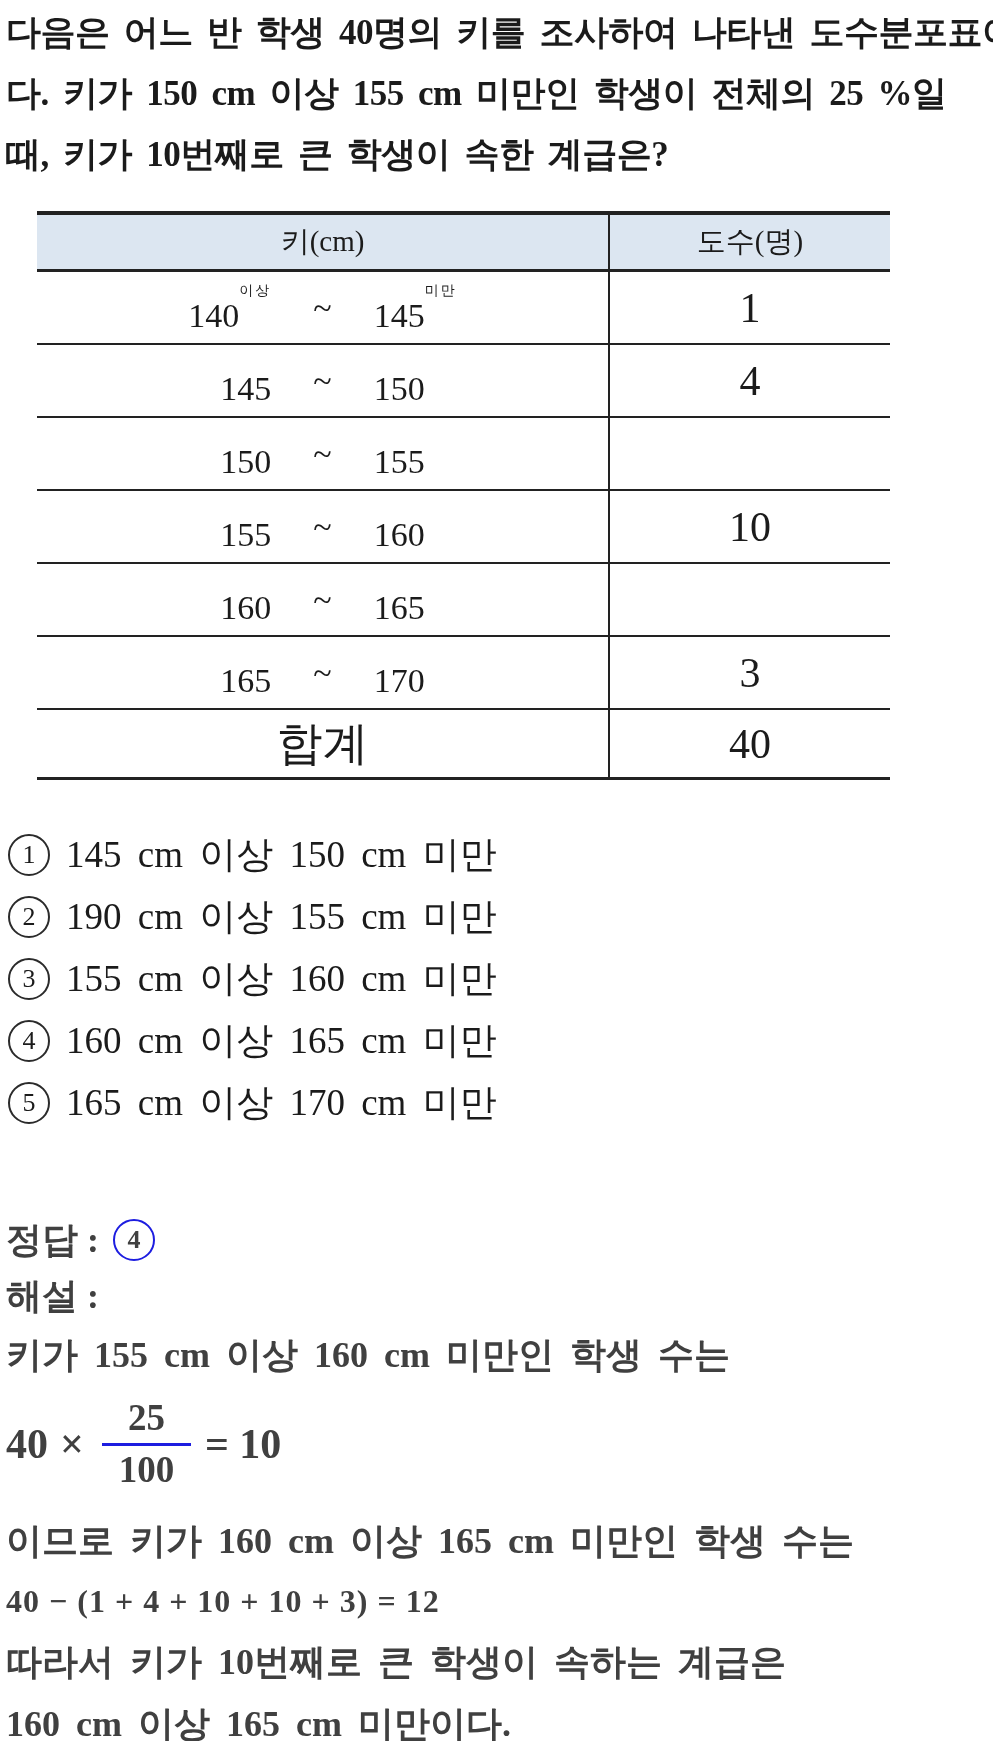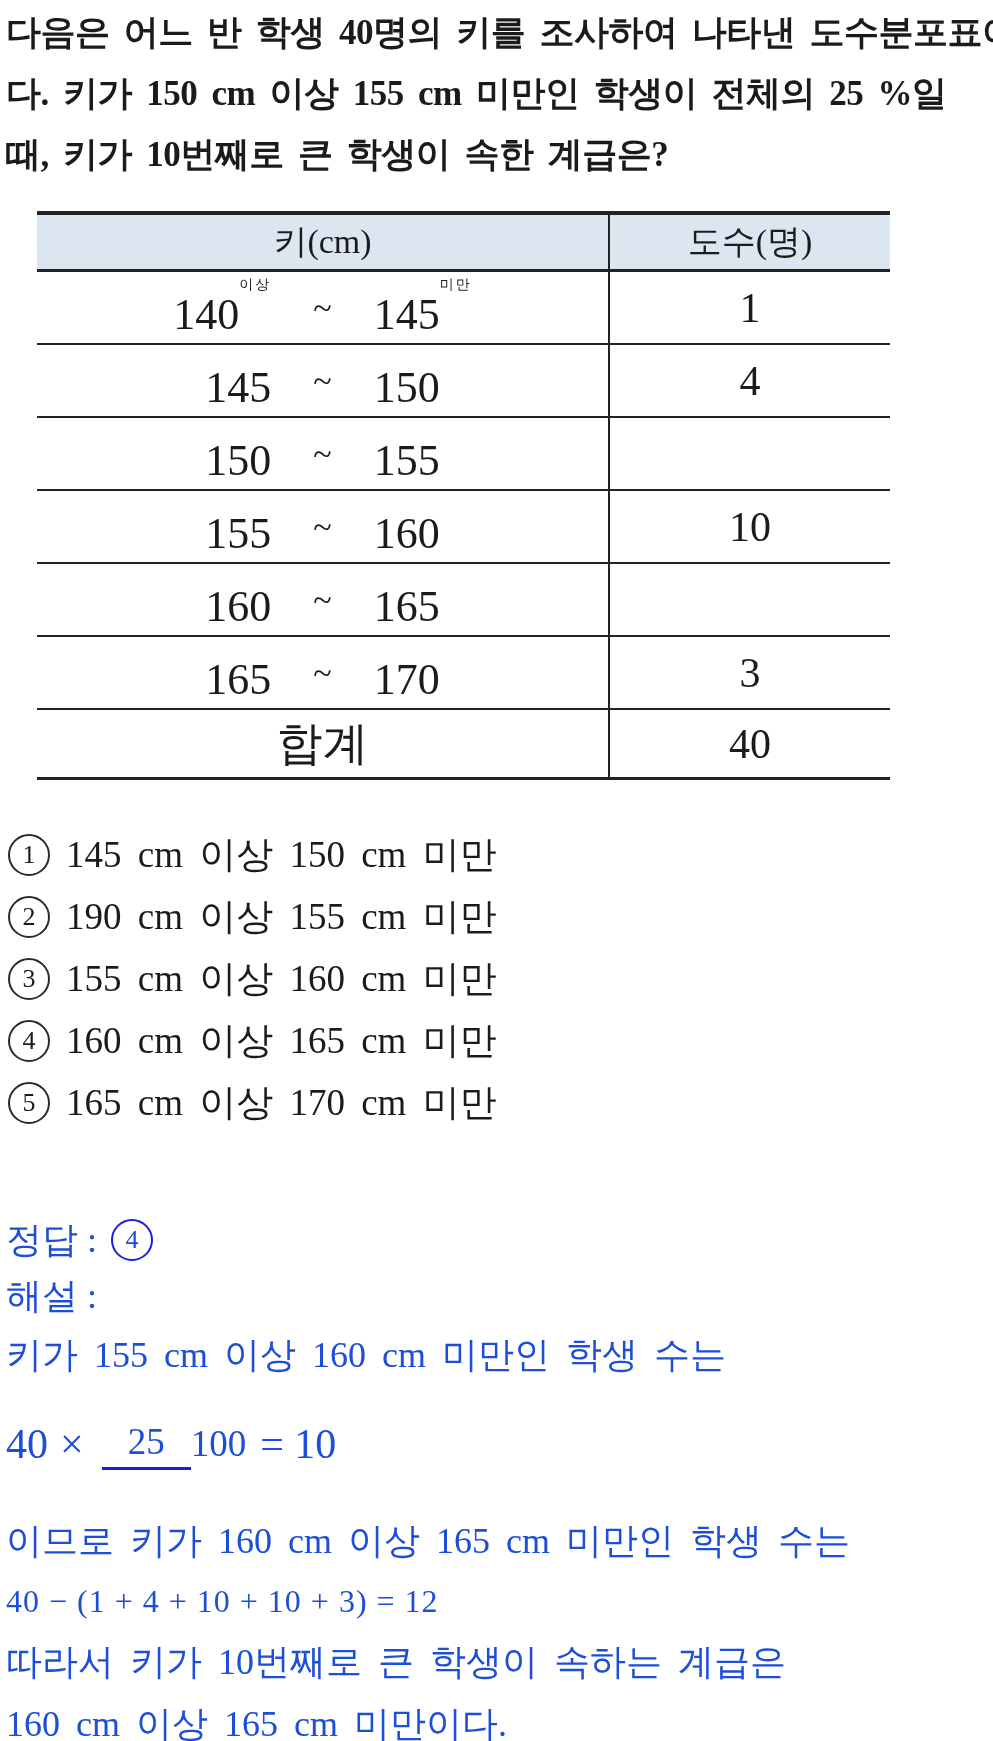--- a/index.html
+++ b/index.html
@@ -34,63 +34,63 @@
     text-align:center;
     vertical-align:middle;
     padding:0;
   }
   td.c1{width:571px;}
   td.c2{width:280px;border-left:2px solid #222;}
   tr.head td{
     background:#dce6f1;
     height:54px;
     border-bottom:3px solid #222;
-    font-size:34px;
+    font-size:29px;
     word-spacing:2px;
   }
   tr.data td{height:71px;border-bottom:2px solid #222;}
   tr.total td{height:67px;border-bottom:3px solid #222;}
   .range{display:inline-flex;align-items:flex-start;}
-  .rnum{font-size:44px;line-height:1.05;margin-top:16px;}
+  .rnum{font-size:34px;line-height:1.05;margin-top:16px;}
   .rsup{font-size:14px;line-height:1;margin-top:2px;letter-spacing:2px;}
   .rtilde{font-size:34px;margin:0 42px;align-self:center;}
   .freqval{font-size:42px;}
   .total-label{font-size:46px;}
   
   .choices{margin:44px 0 0 8px;}
   .choice{
     display:flex;align-items:center;
     height:62px;
     font-size:37px;
     word-spacing:7px;
   }
   .cnum{
     display:inline-flex;align-items:center;justify-content:center;
     width:38px;height:38px;
     border:2px solid #2b2b2b;border-radius:50%;
     font-size:26px;line-height:1;
     flex:none;margin-right:16px;
   }
   
-  .blue{color:#1d4ed8;}
+  .blue{color:#404040;font-weight:bold;}
   .answer-line{
     display:flex;align-items:center;
     margin:78px 0 0 6px;
     height:56px;font-size:36px;
   }
   .answer-line .cnum{border-color:#1d1de0;margin:0 0 0 14px;}
   .exp-label{margin-left:6px;height:57px;line-height:57px;font-size:36px;}
   .exp-line{margin-left:6px;height:60px;line-height:60px;font-size:36px;word-spacing:7px;white-space:nowrap;}
   .eq1{
     display:flex;align-items:center;
     margin:6px 0 0 6px;
     height:106px;font-size:42px;
   }
   .eq1 .op{margin:0 12px;}
-  .frac{display:inline-flex;flex-direction:row;align-items:center;margin:0 14px 0 6px;}
+  .frac{display:inline-flex;flex-direction:column;align-items:center;margin:0 14px 0 6px;}
   .fnum{font-size:37px;line-height:46px;padding:0 26px 2px 26px;border-bottom:3px solid #1d1de0;}
   .fden{font-size:37px;line-height:48px;}
   .eq2{margin-left:6px;height:60px;line-height:60px;font-size:32px;letter-spacing:1px;}
   .sp62{height:62px;line-height:62px;}
 </style>
 </head>
 <body>
 
 <div class="page">
 

